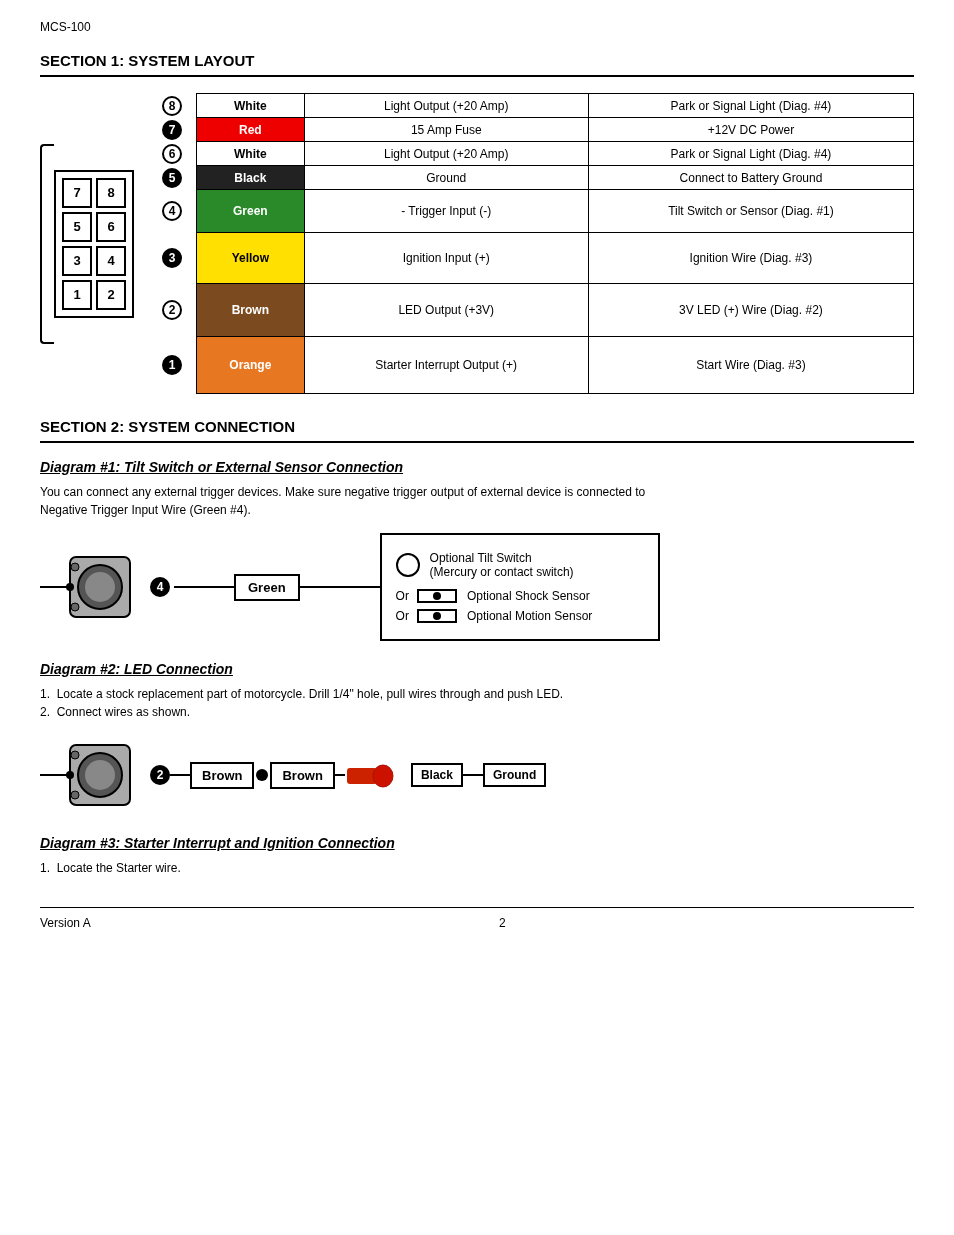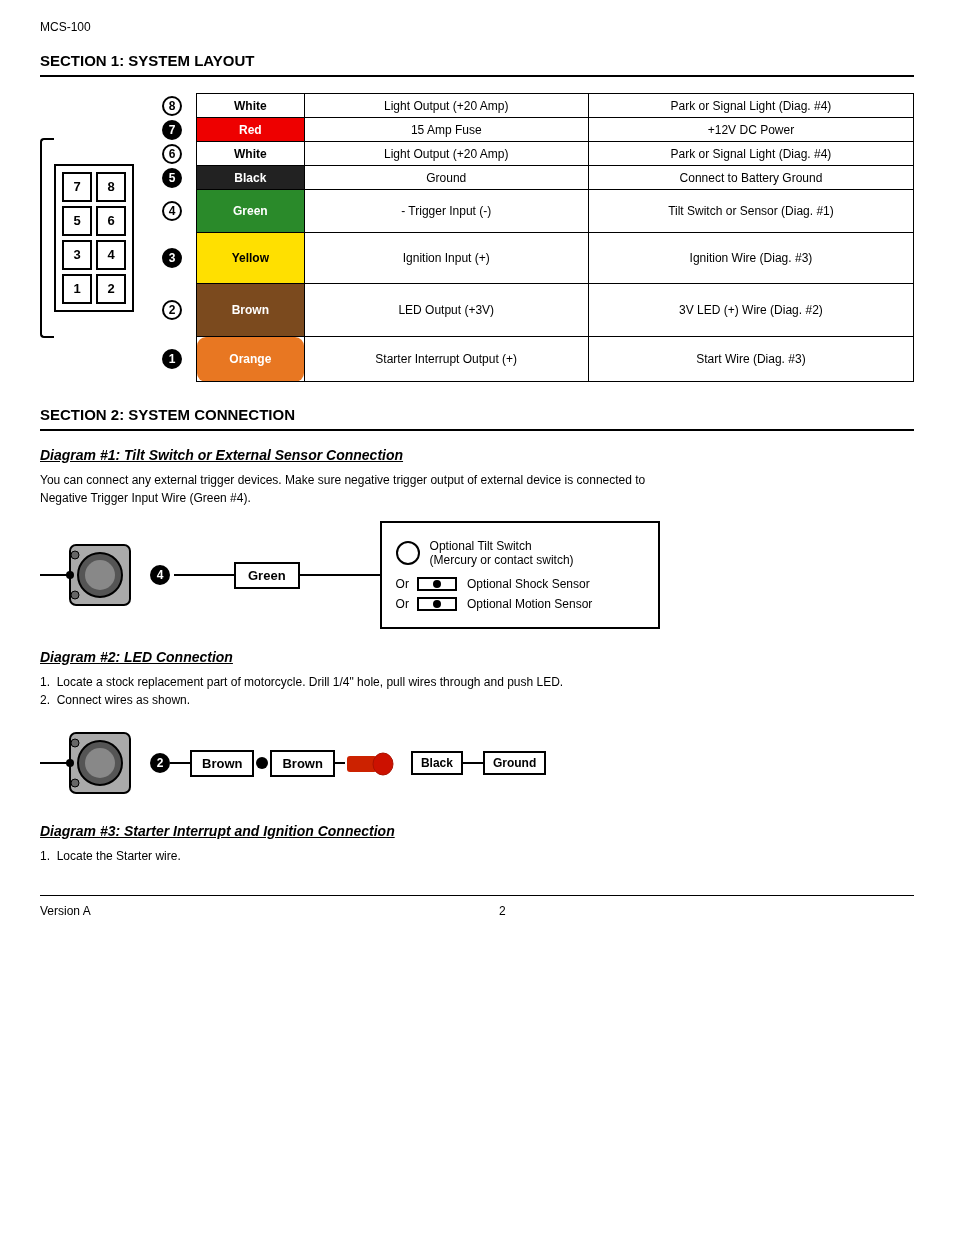--- a/index.html
+++ b/index.html
@@ -43,21 +43,21 @@
       font-size: 12px;
       text-align: center;
       white-space: nowrap;
     }
     .wire-color-white { background: #fff; }
     .wire-color-red { background: #e00; color: #fff; }
     .wire-color-black { background: #222; color: #fff; }
     .wire-color-green { background: #2a8a2a; color: #fff; }
     .wire-color-yellow { background: #ffe000; color: #000; }
     .wire-color-brown { background: #7b4a1e; color: #fff; }
-    .wire-color-orange { background: #e87722; color: #fff; border-radius: 9px; }
+    .wire-color-orange { background: #e87722; color: #fff; }
     .num-circle {
       display: inline-flex;
       align-items: center;
       justify-content: center;
       width: 20px;
       height: 20px;
       border-radius: 50%;
       border: 2px solid #000;
       font-weight: bold;
       font-size: 12px;
@@ -247,21 +247,21 @@
         <tr>
           <td style="border: none; padding: 2px 4px;"><span class="num-circle">2</span></td>
           <td class="wire-color-brown" style="font-weight: bold; border: 1px solid rgb(0, 0, 0); padding: 3px 10px;">Brown</td>
           <td style="border: 1px solid rgb(0, 0, 0); padding: 3px 12px;">LED Output (+3V)</td>
           <td style="border: 1px solid rgb(0, 0, 0); padding: 19px 12px;">3V LED (+) Wire (Diag. #2)</td>
         </tr>
         <tr>
           <td style="border: none; padding: 2px 4px;"><span class="num-circle filled">1</span></td>
           <td class="wire-color-orange" style="font-weight: bold; border: 1px solid rgb(0, 0, 0); padding: 3px 10px;">Orange</td>
           <td style="border: 1px solid rgb(0, 0, 0); padding: 3px 12px;">Starter Interrupt Output (+)</td>
-          <td style="border: 1px solid rgb(0, 0, 0); padding: 15px 12px;">Start Wire (Diag. #3)</td>
+          <td style="border: 1px solid rgb(0, 0, 0); padding: 21px 12px;">Start Wire (Diag. #3)</td>
         </tr>
       </tbody>
   </table>
 </div>
 
 <div class="section-title">SECTION 2:  SYSTEM CONNECTION</div>
 <hr class="section-line">
 
 <div class="diagram-title">Diagram #1:  Tilt Switch or External Sensor Connection</div>
 <div class="diagram-body">

